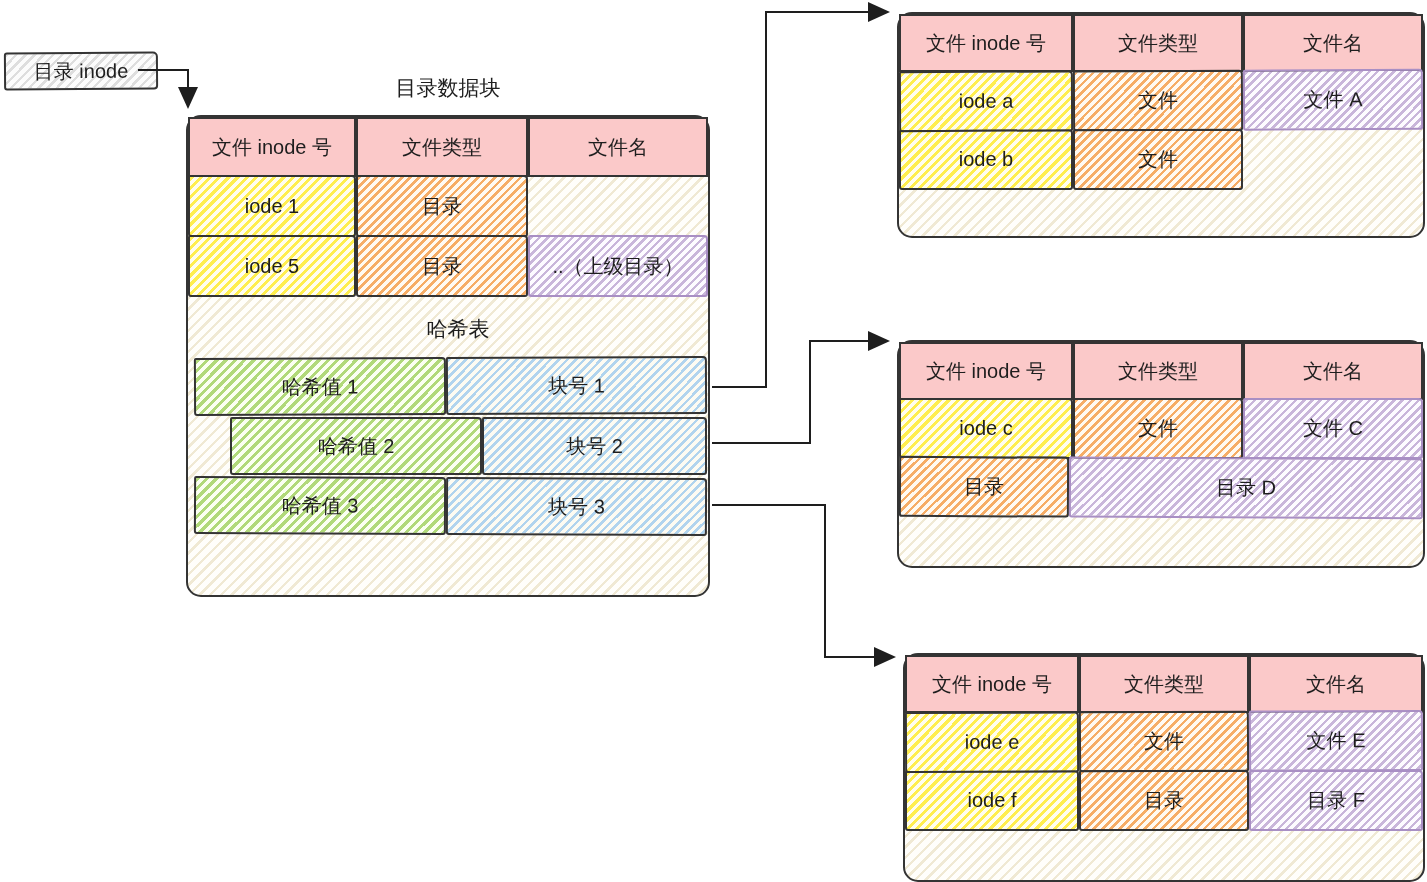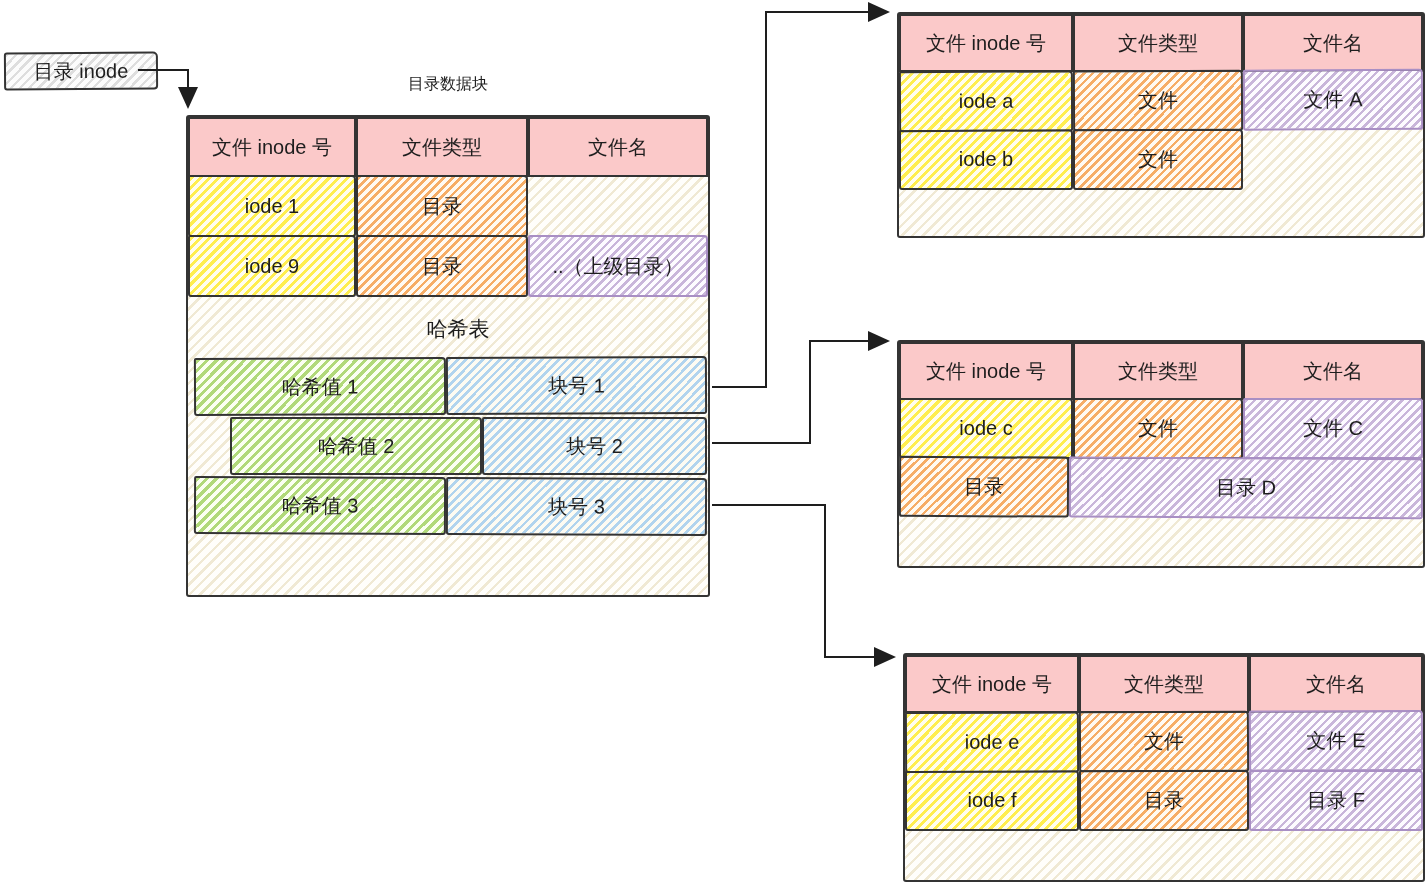--- a/index.html
+++ b/index.html
@@ -19,23 +19,23 @@
   .h-green {background:repeating-linear-gradient(135deg,var(--green) 0 3.2px,#fbfff2 3.2px 6.6px);}
   .h-blue  {background:repeating-linear-gradient(135deg,var(--blue) 0 2.6px,#fdfbf2 2.6px 6px);}
   .h-cream {background:repeating-linear-gradient(135deg,var(--cream) 0 2.4px,#fffefb 2.4px 7.5px);}
   .h-gray  {background:repeating-linear-gradient(135deg,#dedede 0 2.4px,#fcfcfc 2.4px 6.5px);}
 
   .inode-box{position:absolute;left:4px;top:52px;width:154px;height:38px;
     border:2.5px solid var(--border-dark);border-radius:3px 5px 4px 3px;
     display:flex;align-items:center;justify-content:center;font-size:20px;z-index:4;
     transform:rotate(-0.4deg);}
   .main-title{position:absolute;left:186px;top:74px;width:524px;text-align:center;
-    font-size:16px;z-index:4;font-family:Liberation Mono, monospace;}
+    font-size:21px;z-index:4;font-family:Liberation Mono, monospace;}
 
-  .table{position:absolute;border:2.5px solid var(--border-dark);border-radius:3px;z-index:3;}
+  .table{position:absolute;border:2.5px solid var(--border-dark);border-radius:15px;z-index:3;}
   .main-table{left:186px;top:115px;width:524px;height:482px;}
   .bt1{left:897px;top:12px;width:528px;height:226px;}
   .bt2{left:897px;top:340px;width:528px;height:228px;}
   .bt3{left:903px;top:653px;width:522px;height:229px;}
 
   .trow{display:flex;width:100%;}
   .trow + .trow{margin-top:-2px;}
   .cell{display:flex;align-items:center;justify-content:center;font-size:20px;
     border:2.5px solid var(--border-dark);border-radius:2px 4px 3px 3px;}
   .head{background:var(--header-pink);border-radius:0;}
@@ -82,21 +82,21 @@
     <div class="trow">
       <div class="cell head mhead mc1">文件 inode 号</div>
       <div class="cell head mhead mc2">文件类型</div>
       <div class="cell head mhead mc3">文件名</div>
     </div>
     <div class="trow">
       <div class="cell mrow mc1 h-yellow">iode 1</div>
       <div class="cell mrow mc2 h-orange">目录</div>
     </div>
     <div class="trow">
-      <div class="cell mrow mc1 h-yellow">iode 9</div>
+      <div class="cell mrow mc1 h-yellow">iode 5</div>
       <div class="cell mrow mc2 h-orange">目录</div>
       <div class="cell mrow mc3 h-purple p">..（上级目录）</div>
     </div>
     <div class="hash-title">哈希表</div>
     <div class="hash-row hr1">
       <div class="cell hc-hash h-green">哈希值 1</div>
       <div class="cell hc-block h-blue">块号 1</div>
     </div>
     <div class="hash-row hr2">
       <div class="cell hc-hash h-green">哈希值 2</div>

